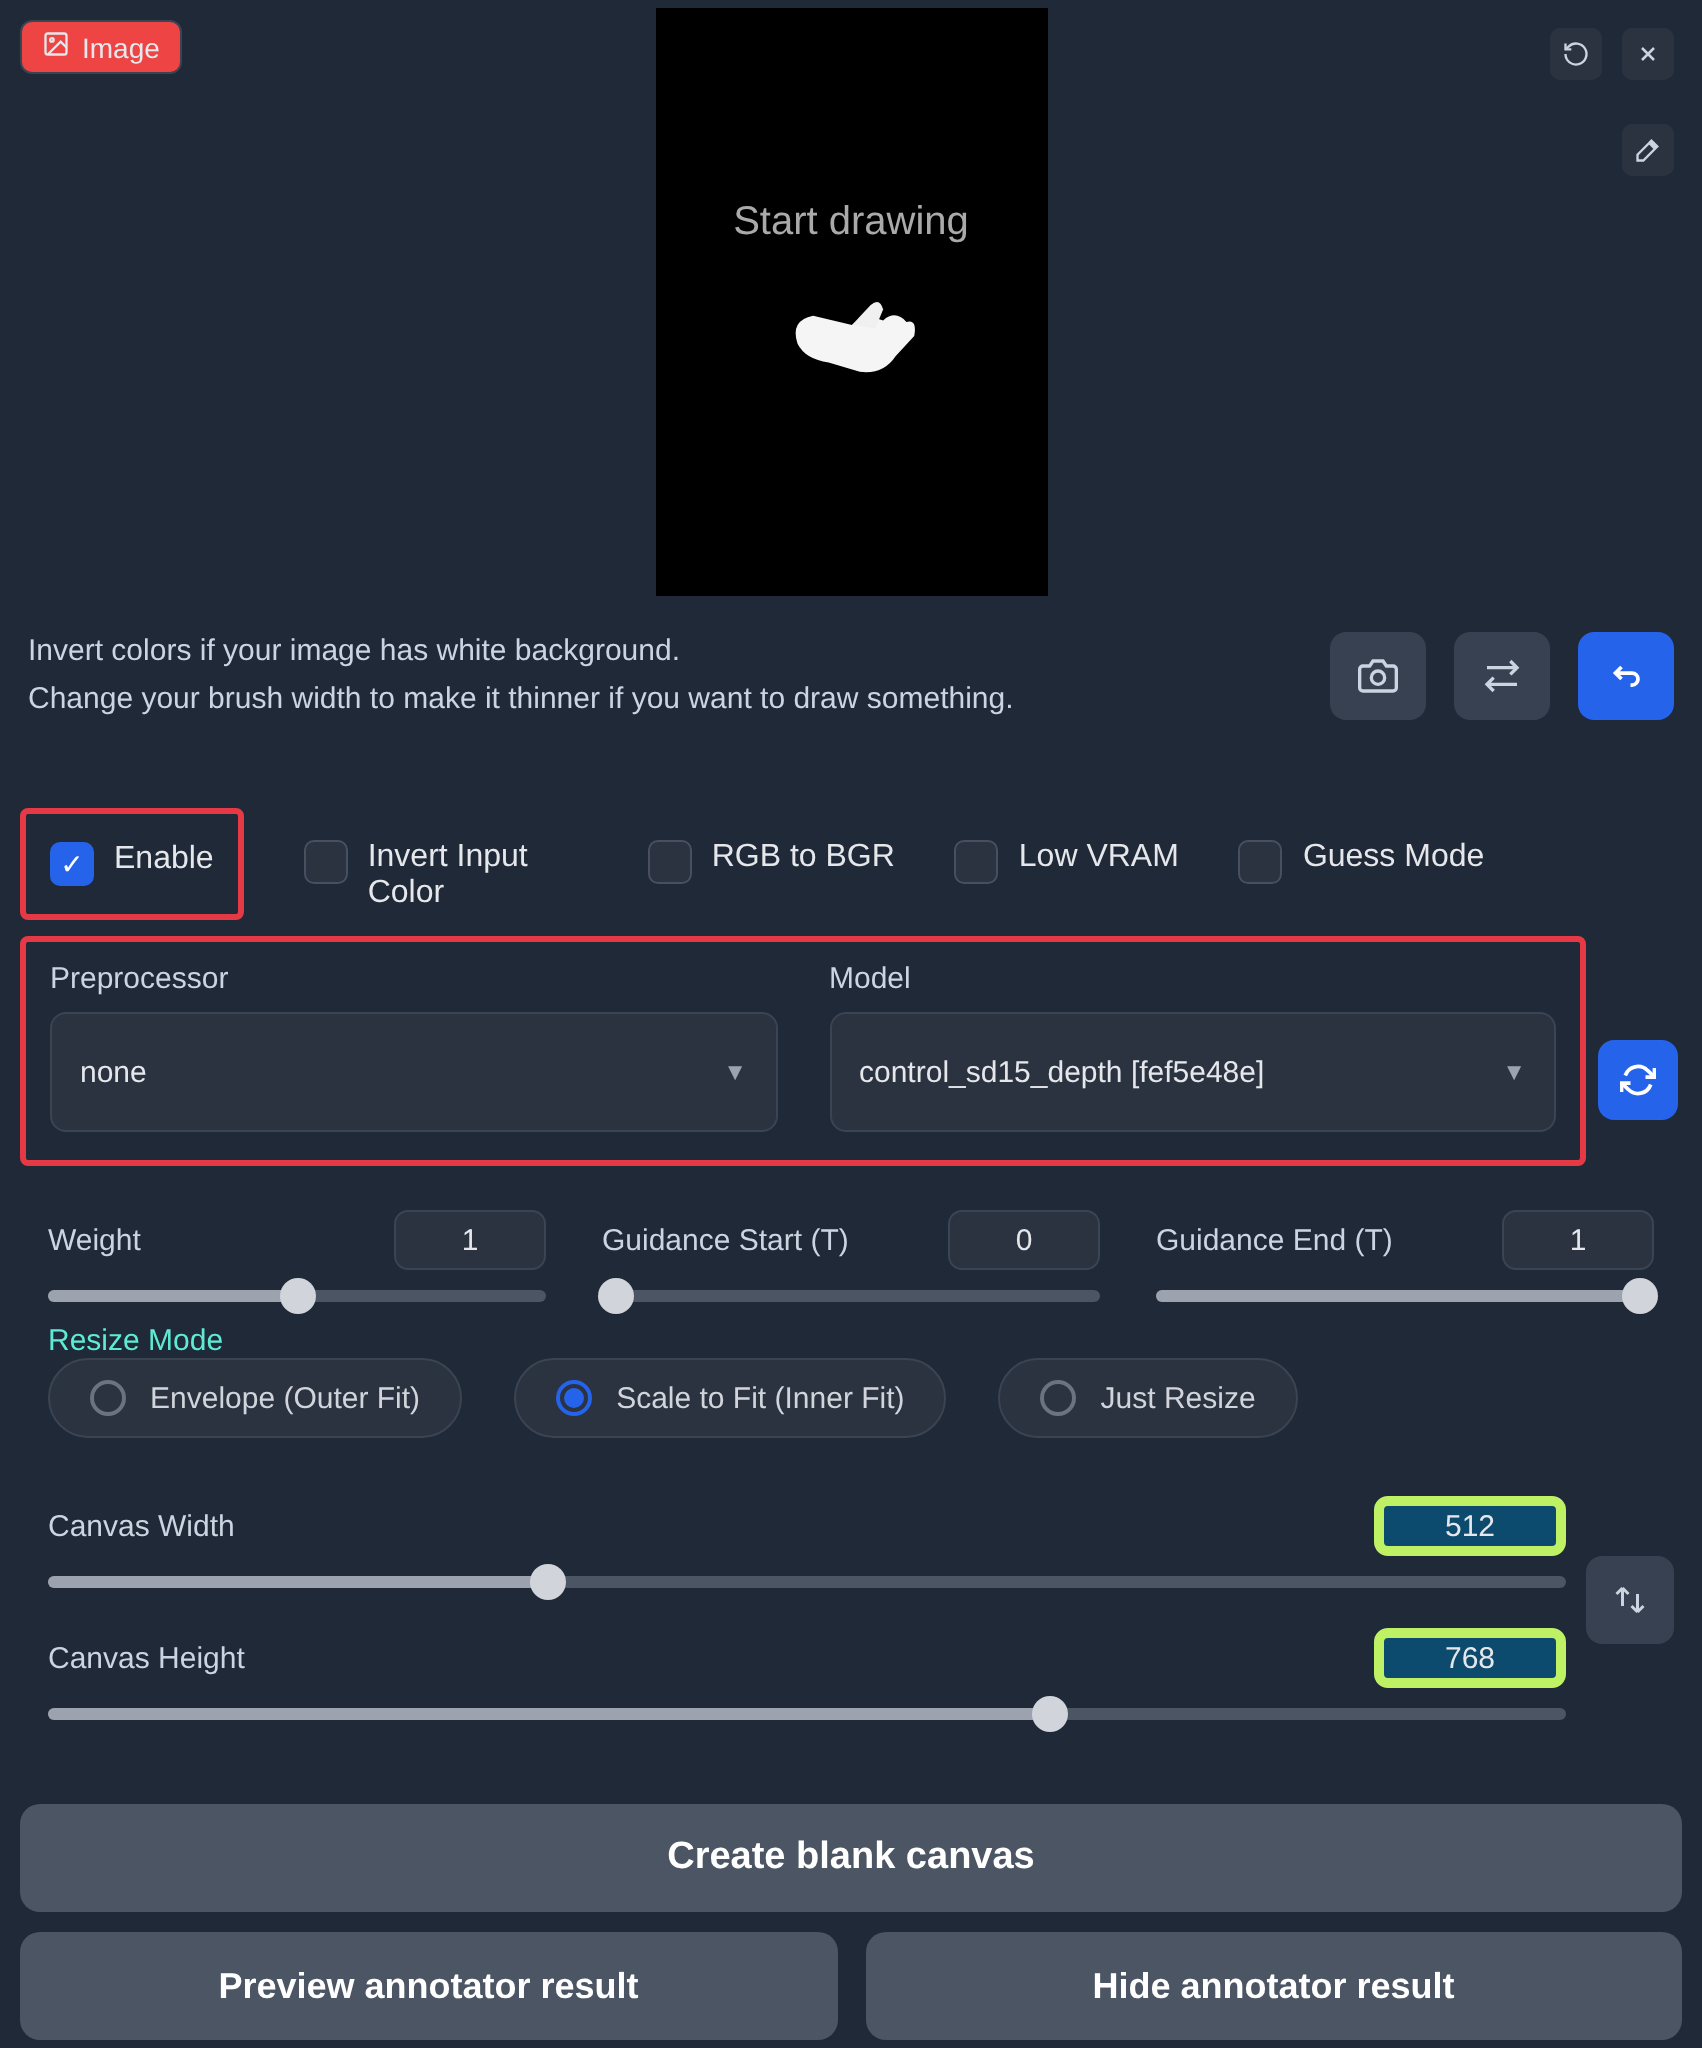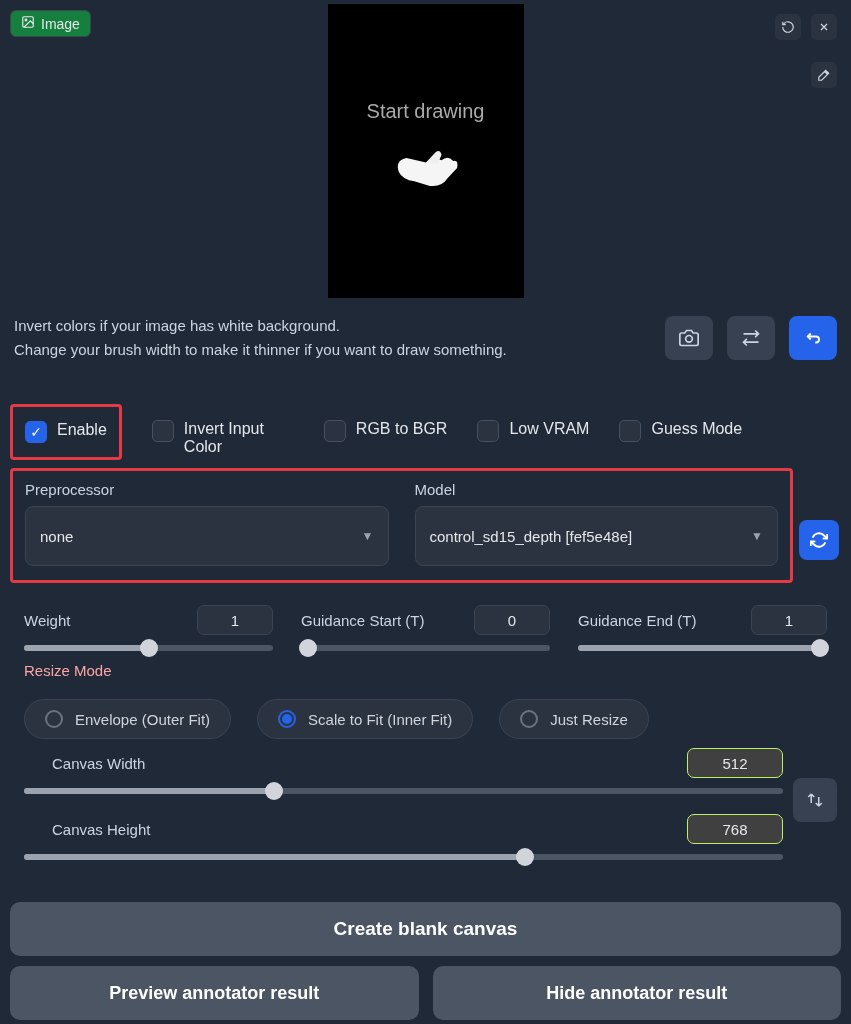--- a/index.html
+++ b/index.html
@@ -16,21 +16,21 @@
 .top-bar {
   display: flex;
   align-items: flex-start;
   padding: 10px 14px 0 10px;
   position: relative;
 }
 .image-tab {
   display: inline-flex;
   align-items: center;
   gap: 6px;
-  background: #15803d;
+  background: #ef4444;
   border: 1px solid #3b4452;
   border-radius: 6px;
   padding: 4px 10px;
   font-size: 14px;
   color: #e5e7eb;
 }
 .canvas-area {
   position: absolute;
   left: 50%;
   top: 4px;
@@ -203,21 +203,21 @@
   position: absolute;
   top: 50%;
   transform: translate(-50%, -50%);
 }
 .resize-section {
   position: absolute;
   top: 662px;
   left: 24px;
   right: 24px;
 }
-.resize-label { color: #fca5a5; margin-bottom: 20px; }
+.resize-label { color: #5eead4; margin-bottom: 0; }
 .radio-row { display: flex; gap: 26px; }
 .radio-pill {
   display: flex; align-items: center; gap: 12px;
   background: #2b3340;
   border: 1px solid #3b4452;
   border-radius: 24px;
   padding: 10px 20px;
   cursor: pointer;
 }
 .radio-circle {
@@ -230,24 +230,24 @@
 .radio-dot { width: 10px; height: 10px; background: #2563eb; border-radius: 50%; }
 .canvas-sliders {
   position: absolute;
   top: 748px;
   left: 24px;
   right: 68px;
   display: flex;
   flex-direction: column;
   gap: 20px;
 }
-.cslider-head { display: flex; justify-content: space-between; align-items: center; margin-bottom: 10px; margin-left: 28px; }
+.cslider-head { display: flex; justify-content: space-between; align-items: center; margin-bottom: 10px; }
 .cnum-box {
-  background: #404040;
-  border: 1px solid #bef264;
+  background: #0c4a6e;
+  border: 5px solid #bef264;
   border-radius: 7px;
   width: 96px; height: 30px;
   display: flex; align-items: center; justify-content: center;
   color: #e5e7eb;
 }
 .swap-btn {
   position: absolute;
   top: 778px;
   right: 14px;
   width: 44px; height: 44px;

